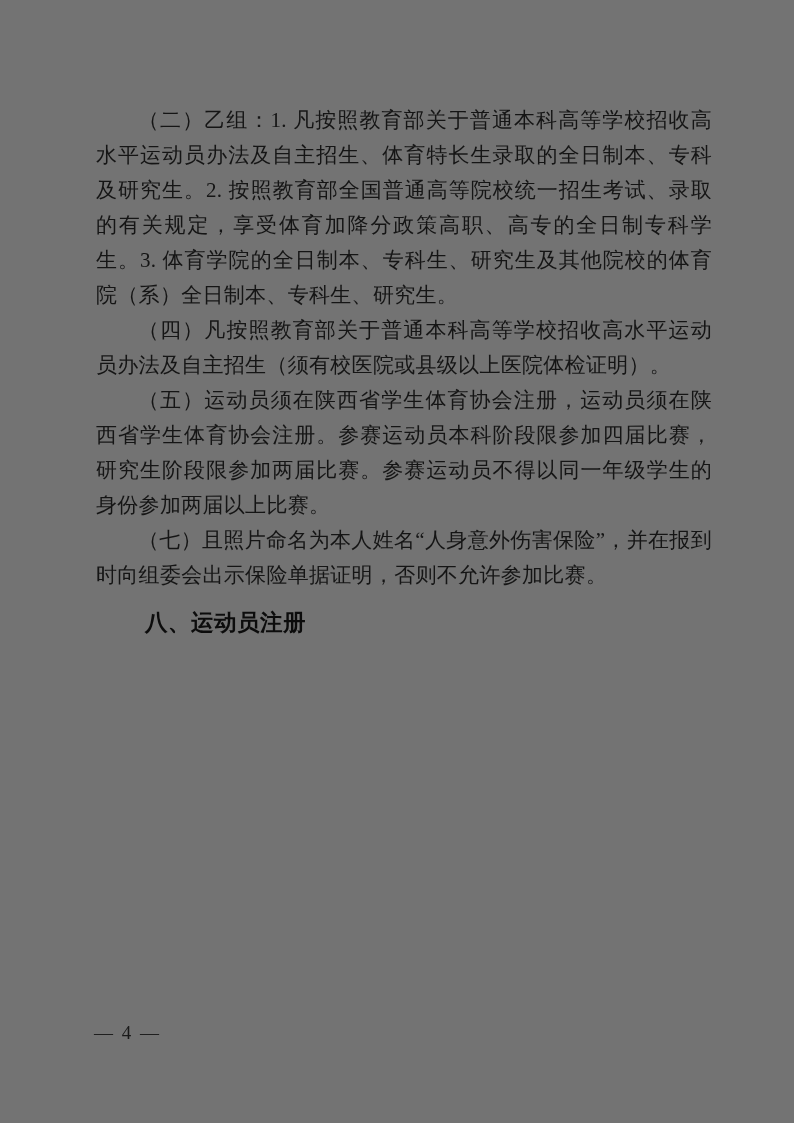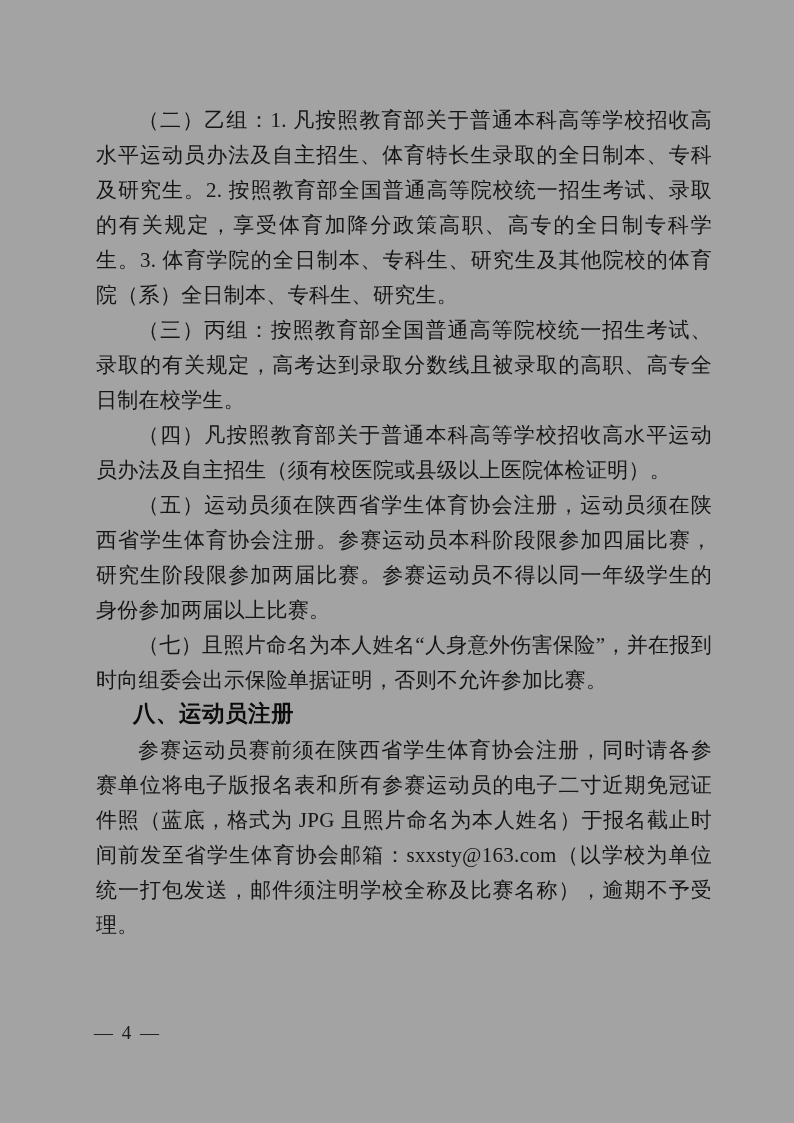--- a/index.html
+++ b/index.html
@@ -4,43 +4,43 @@
 <style>
   html, body {
     margin: 0;
     padding: 0;
     background: #ffffff;
   }
   .page {
     position: relative;
     width: 794px;
     height: 1123px;
-    background: #a3a3a3;
+    background: #737373;
     overflow: hidden;
     font-family: "Liberation Serif", "DejaVu Serif", serif;
     color: #151515;
   }
   .doc-content {
     position: absolute;
     left: 96px;
     top: 103px;
     width: 616px;
   }
   .para {
     margin: 0;
     font-size: 21px;
     line-height: 35px;
     text-align: justify;
     text-justify: inter-ideograph;
     text-indent: 2em;
     letter-spacing: 0.3px;
   }
   .heading {
-    margin: 0;
-    font-family: Liberation Mono, monospace;
+    margin: 12px;
+    font-family: Liberation Serif, serif;
     font-weight: bold;
     font-size: 22.5px;
     line-height: 35px;
     padding-left: 37px;
     letter-spacing: 0.5px;
     color: #0c0c0c;
   }
   .page-footer {
     position: absolute;
     left: 94px;
@@ -52,21 +52,19 @@
     font-family: "Liberation Serif", "DejaVu Serif", serif;
   }
 </style>
 </head>
 <body>
 
 <div class="page">
   <div class="doc-content">
 
   <p class="para">（二）乙组：1. 凡按照教育部关于普通本科高等学校招收高水平运动员办法及自主招生、体育特长生录取的全日制本、专科及研究生。2. 按照教育部全国普通高等院校统一招生考试、录取的有关规定，享受体育加降分政策高职、高专的全日制专科学生。3. 体育学院的全日制本、专科生、研究生及其他院校的体育院（系）全日制本、专科生、研究生。</p>
-      <p class="para">（三）丙组：按照教育部全国普通高等院校统一招生考试、录取的有关规定，高考达到录取分数线且被录取的高职、高专全日制在校学生。</p>
       <p class="para">（四）凡按照教育部关于普通本科高等学校招收高水平运动员办法及自主招生（须有校医院或县级以上医院体检证明）。</p>
       <p class="para">（五）运动员须在陕西省学生体育协会注册，运动员须在陕西省学生体育协会注册。参赛运动员本科阶段限参加四届比赛，研究生阶段限参加两届比赛。参赛运动员不得以同一年级学生的身份参加两届以上比赛。</p>
       <p class="para">（七）且照片命名为本人姓名“人身意外伤害保险”，并在报到时向组委会出示保险单据证明，否则不允许参加比赛。</p>
       <h2 class="heading">八、运动员注册</h2>
-      <p class="para">参赛运动员赛前须在陕西省学生体育协会注册，同时请各参赛单位将电子版报名表和所有参赛运动员的电子二寸近期免冠证件照（蓝底，格式为 JPG 且照片命名为本人姓名）于报名截止时间前发至省学生体育协会邮箱：sxxsty@163.com（以学校为单位统一打包发送，邮件须注明学校全称及比赛名称），逾期不予受理。</p>
     </div>
   <div class="page-footer">— 4 —</div>
 </div>
 
 </body></html>

